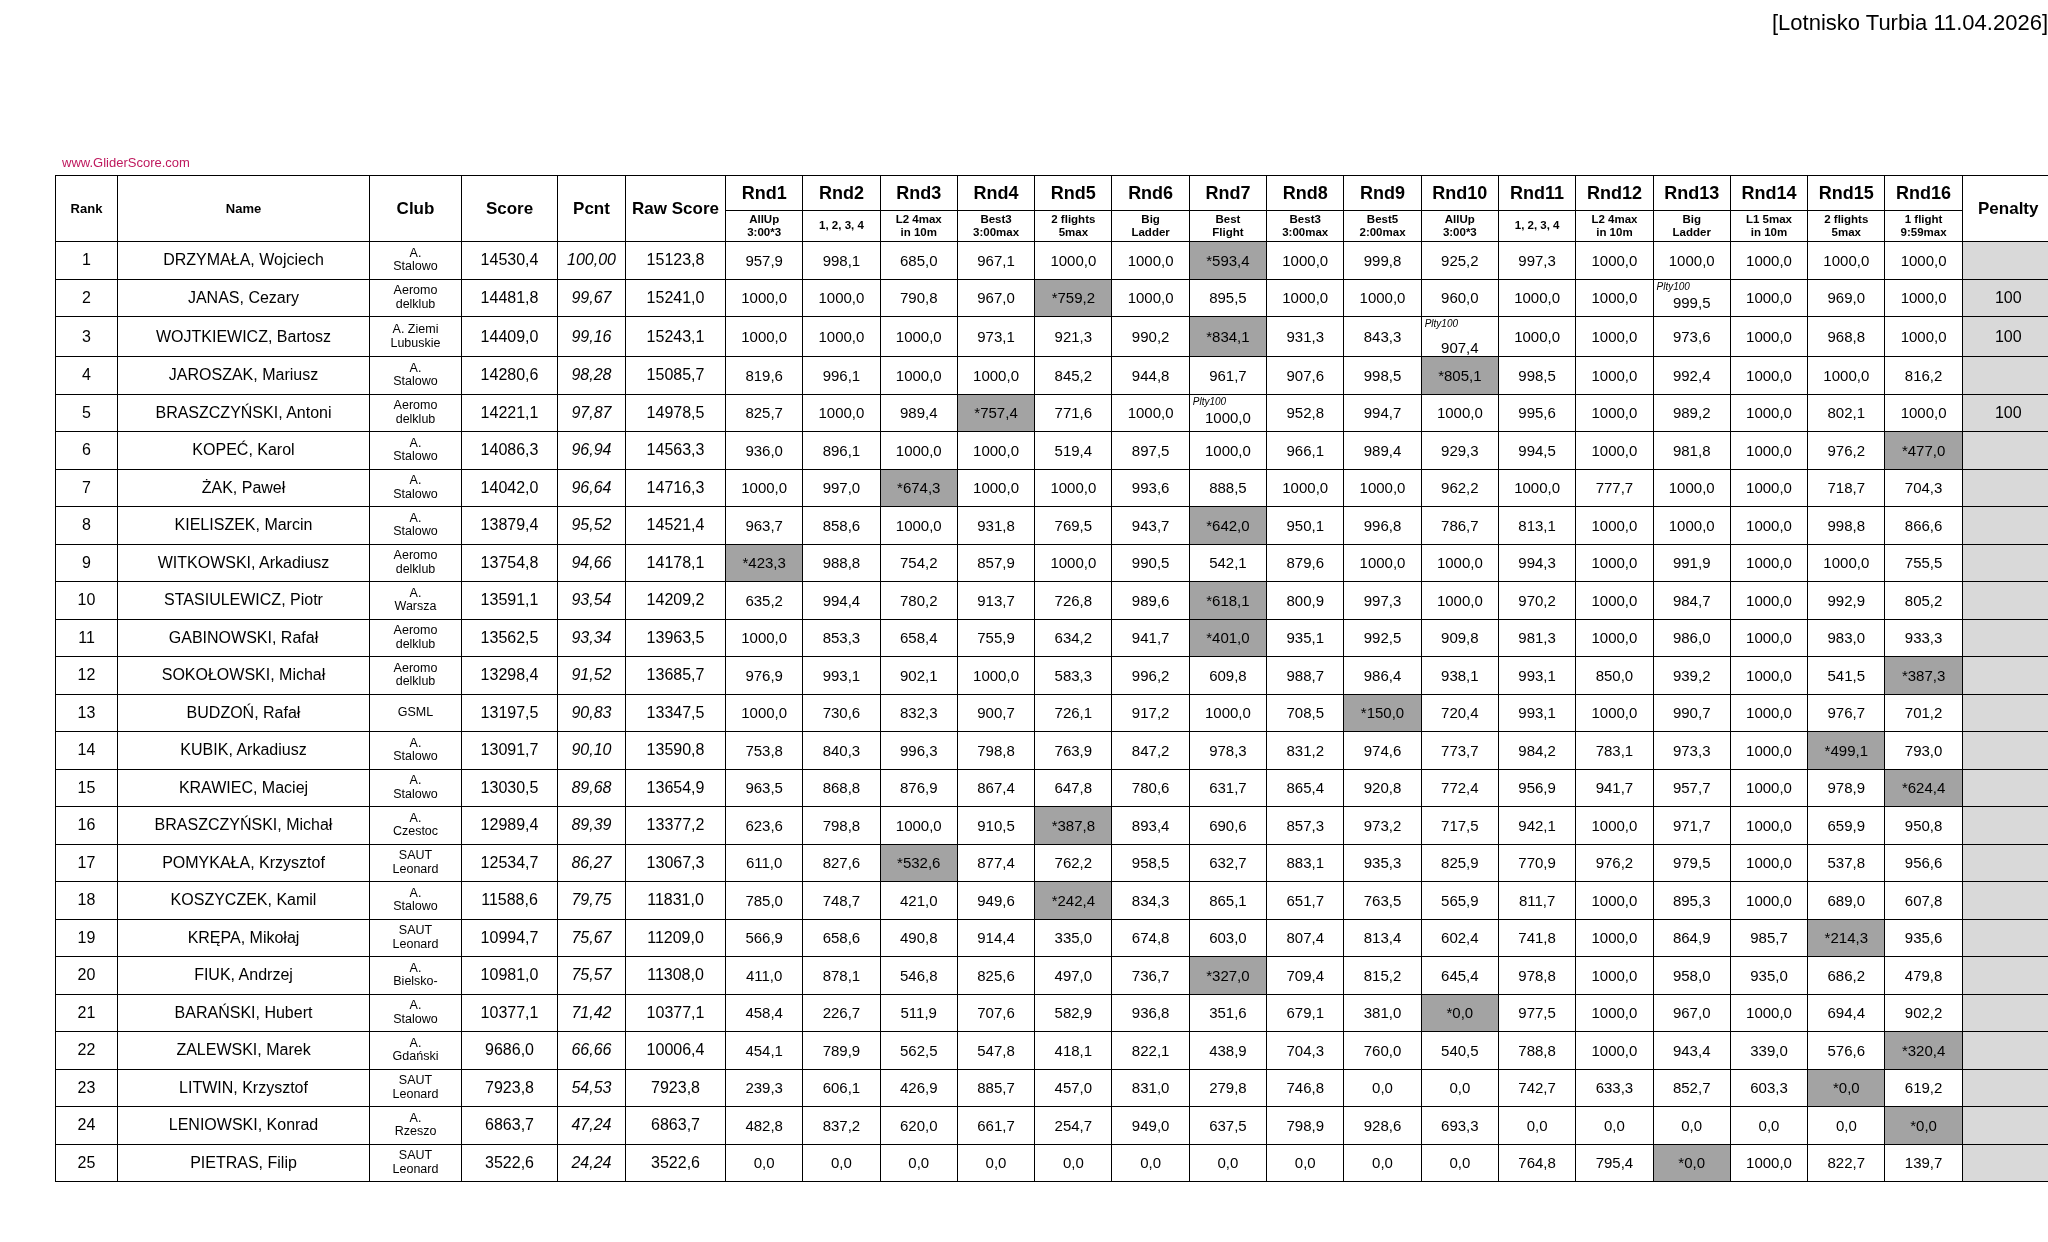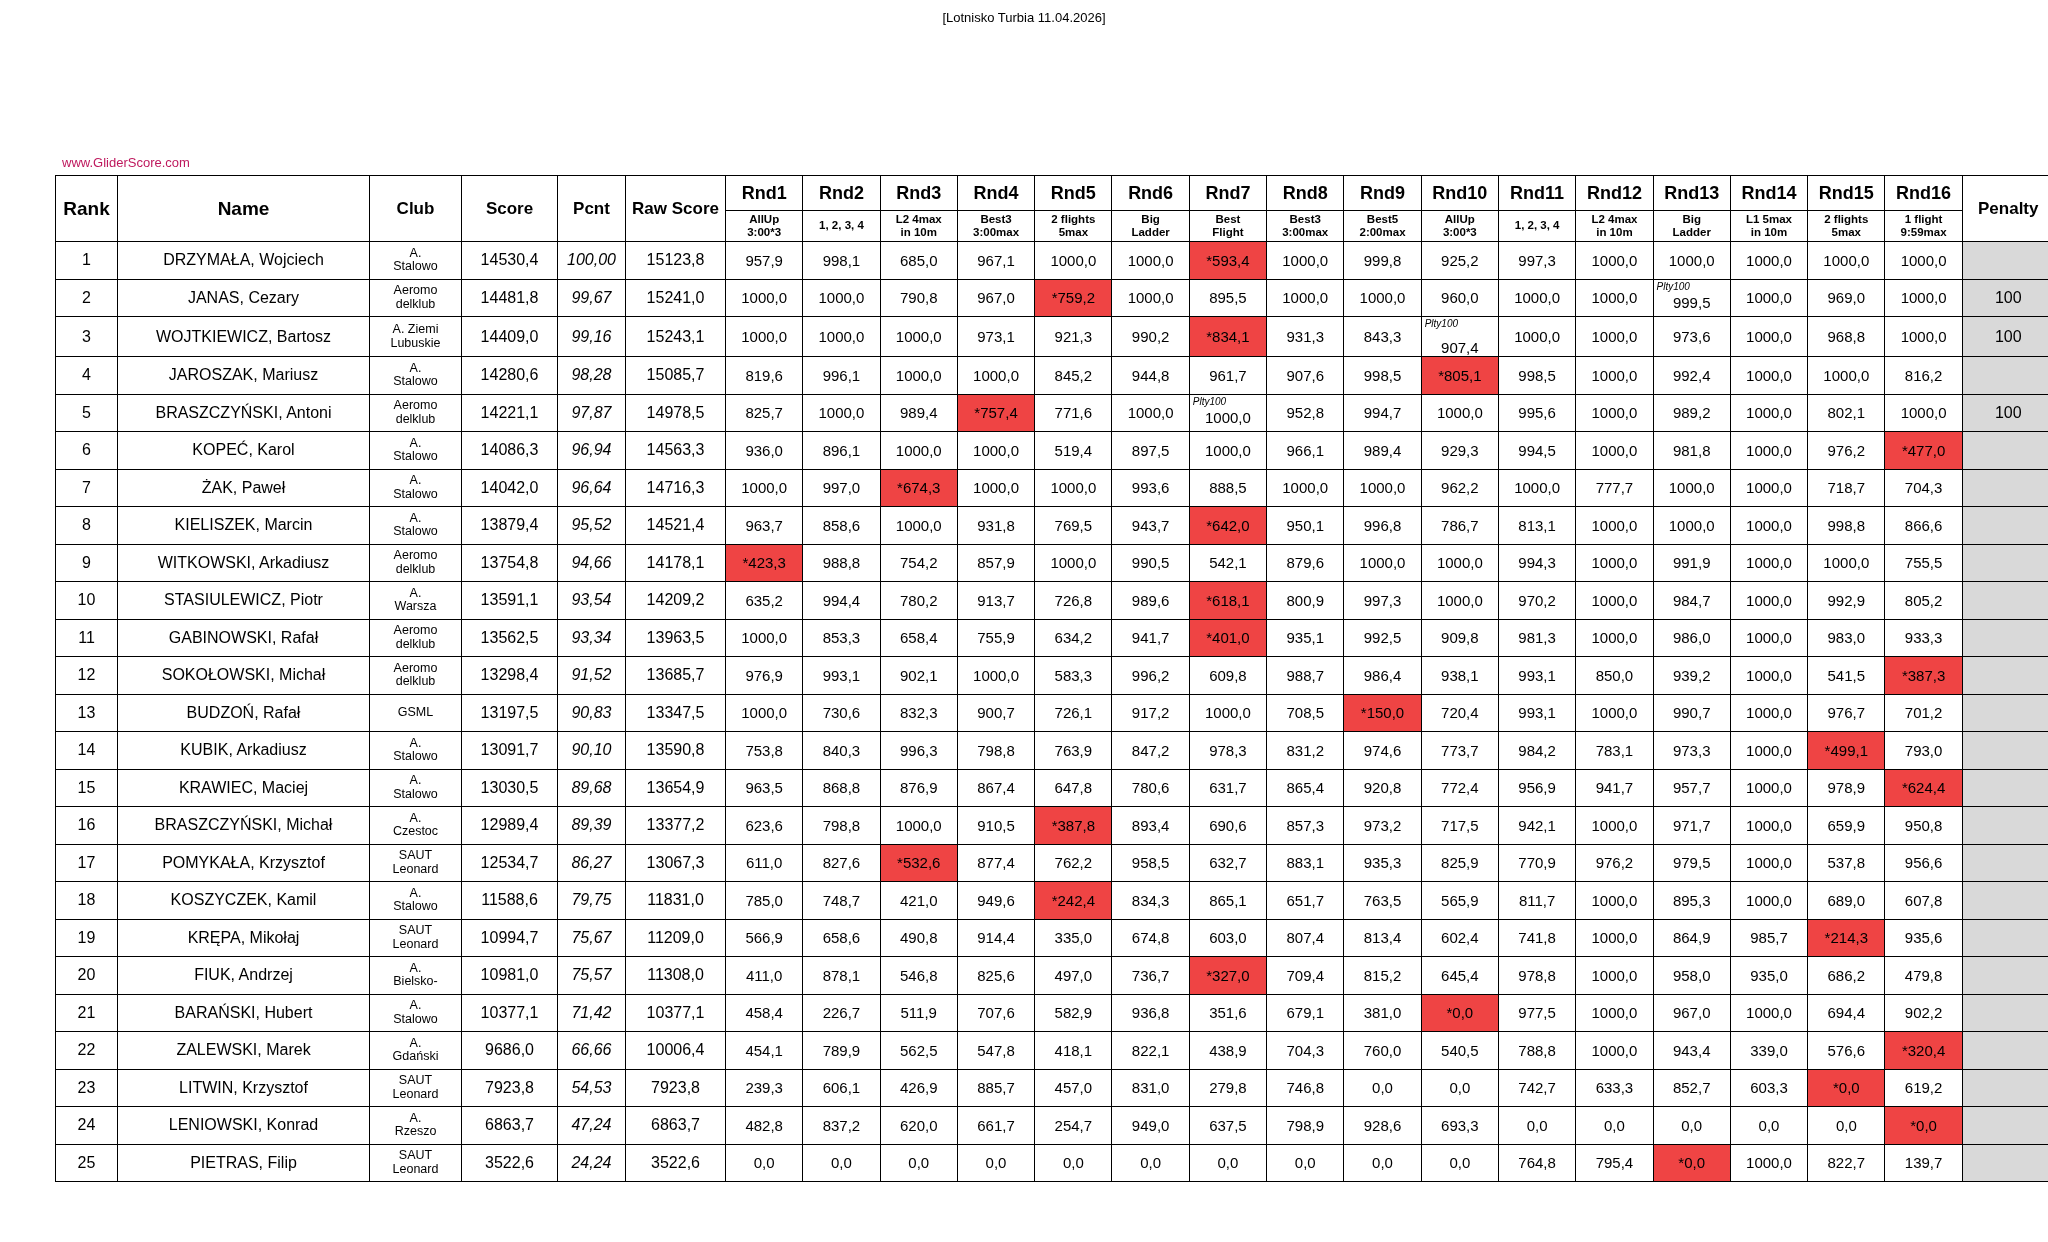--- a/index.html
+++ b/index.html
@@ -22,22 +22,22 @@
     padding: 0;
   }
   .title {
     text-align: center;
     font-size: 29px;
     font-weight: bold;
     margin-top: 68px;
     letter-spacing: 0.2px;
   }
   .subtitle {
-    text-align: center;
-    font-size: 13px;
+    text-align: right;
+    font-size: 22px;
     margin-top: 10px;
   }
   .site-note {
     position: absolute;
     left: 62px;
     top: 145px;
     font-size: 13px;
     color: #be185d;
   }
   .table-wrap {
@@ -72,42 +72,42 @@
   }
   .hdr-sub {
     font-size: 11.5px;
     font-weight: bold;
     height: 30px;
     line-height: 1.15;
     padding: 0 1px;
   }
   .hdr-sub span { display: block; }
   .hdr-span {
-    font-size: 19px;
+    font-size: 13px;
     font-weight: bold;
   }
   .hdr-span.small { font-size: 17px; }
   tbody tr { height: 37.5px; }
   td.rank { font-size: 16px; text-align: right; padding-right: 9px; }
   td.name { font-size: 16px; text-align: left; padding-left: 8px; }
   td.club {
     font-size: 12.5px;
     line-height: 1.08;
     padding: 0 2px;
   }
   td.club span { display: block; }
   td.num { font-size: 16px; text-align: right; padding-right: 7px; }
   td.pcnt { font-size: 16px; font-style: italic; text-align: right; padding-right: 7px; }
   td.rnd {
     font-size: 15px;
     text-align: right;
     padding-right: 6px;
     position: relative;
   }
-  td.rnd.hl { background: #ef4444; }
+  td.rnd.hl { background: #a3a3a3; }
   td.rnd .pflag {
     position: absolute;
     left: 3px;
     top: 1px;
     font-size: 10px;
     font-style: italic;
     color: #000;
   }
   td.penalty { font-size: 16px; text-align: right; padding-right: 9px; background: #d9d9d9; }
   td.penalty.empty { background: #d9d9d9; }

